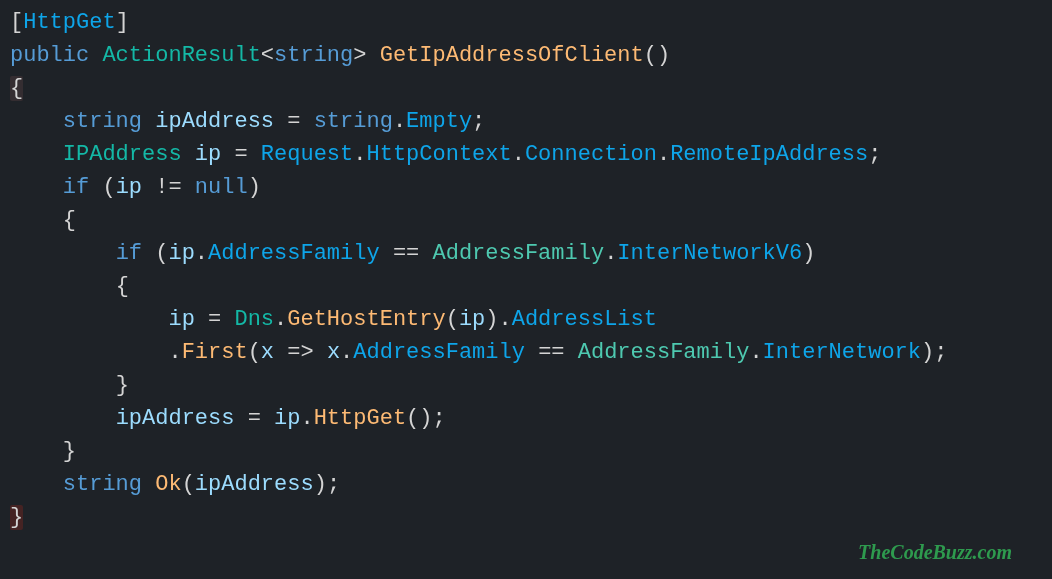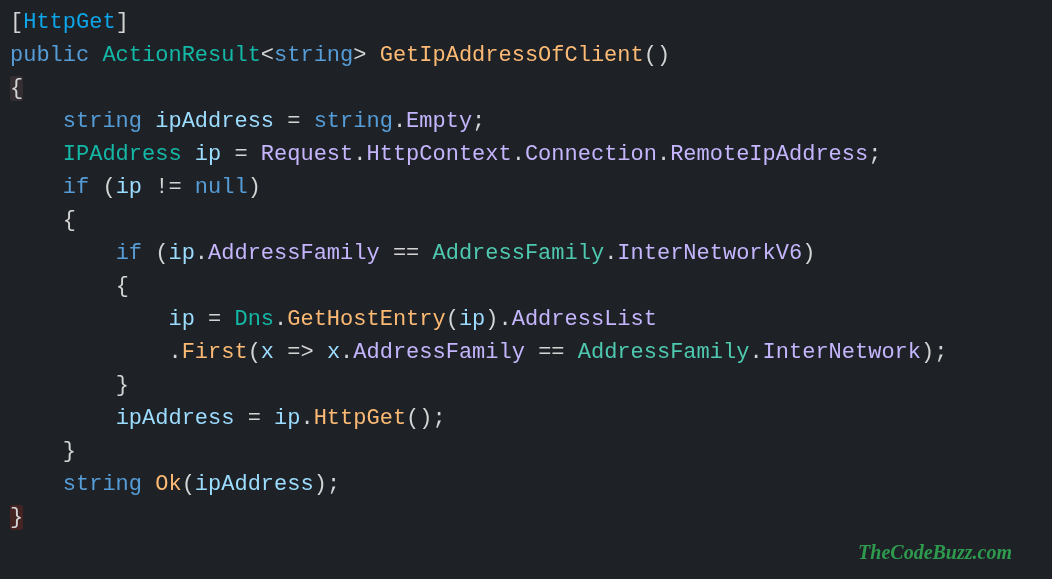--- a/index.html
+++ b/index.html
@@ -22,21 +22,21 @@
   }
   .tok-attr { color: #0ea5e9; margin-top: 9px; }
   .tok-keyword { color: #569cd6; text-align: center; }
   .tok-type { color: #14b8a6; }
   .tok-method { color: #fdba74; }
   .tok-var { color: #9cdcfe; }
   .tok-brace { color: #d4d4d4; }
   .tok-paren { color: #d4d4d4; }
   .tok-op { color: #d4d4d4; }
   .tok-dot { color: #d4d4d4; }
-  .tok-member { color: #c4b5fd; }
+  .tok-member { color: #0ea5e9; }
   .tok-enum { color: #4ec9b0; }
   .guide {
     color: #404040;
   }
   .brace-hl {
     background: rgba(120,80,80,0.25);
     border-radius: 2px;
   }
   .last-brace {
     background: #452323;

